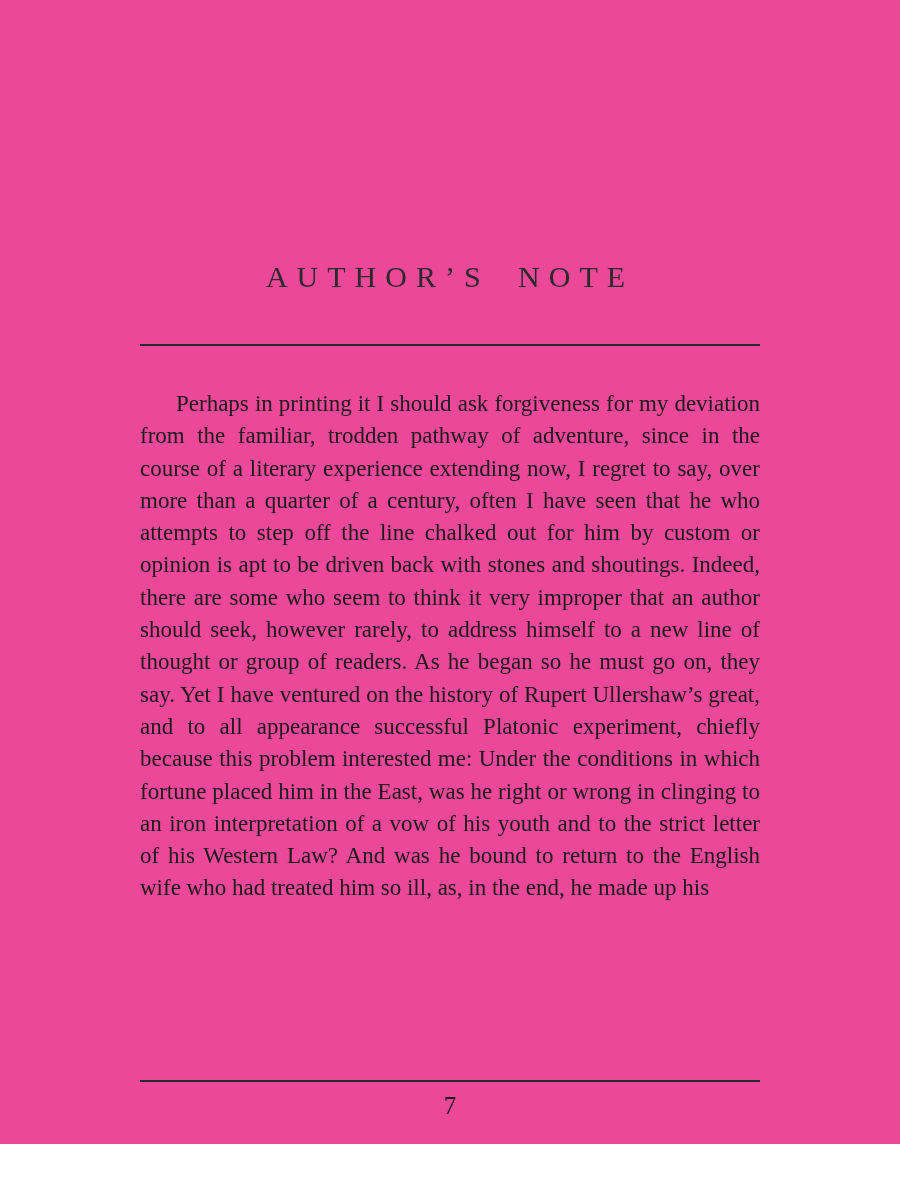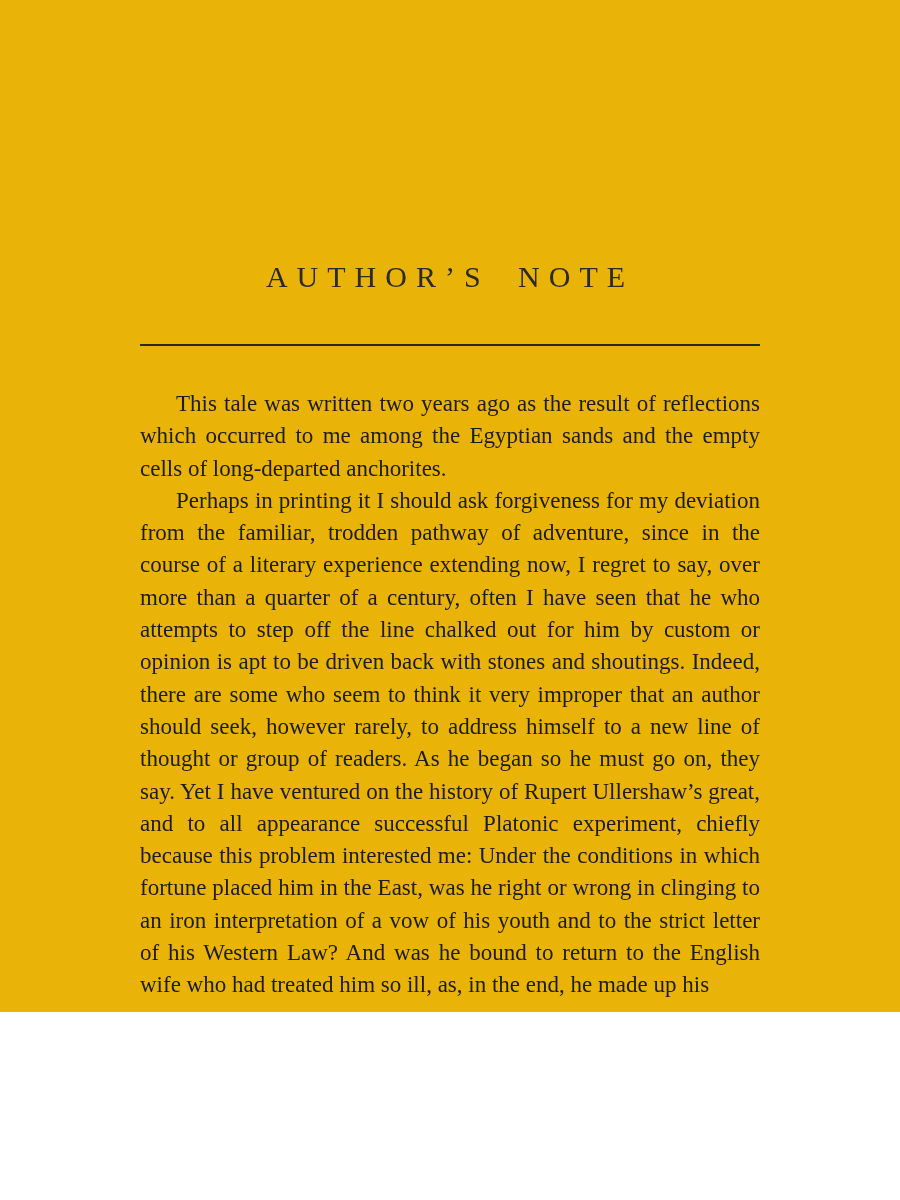--- a/index.html
+++ b/index.html
@@ -3,22 +3,22 @@
   <meta charset="utf-8">
   <style>
     html, body {
       margin: 0;
       padding: 0;
       background: #ffffff;
     }
     .page {
       position: relative;
       width: 900px;
-      height: 1012px;
-      background: #eab308;
+      height: 1144px;
+      background: #ec4899;
       font-family: "Liberation Serif", "DejaVu Serif", serif;
       color: #1c1c1c;
       overflow: hidden;
     }
     .title {
       position: absolute;
       top: 260px;
       left: 0;
       width: 100%;
       margin: 0;
@@ -65,21 +65,20 @@
 </head>
 <body>
 
 <div class="page">
 
   <h1 class="title">AUTHOR’S NOTE</h1>
 
   <div class="rule rule-top"></div>
 
   <div class="body-text">
-    <p>This tale was written two years ago as the result of reflections which occurred to me among the Egyptian sands and the empty cells of long-departed anchorites.</p>
     <p>Perhaps in printing it I should ask forgiveness for my deviation from the familiar, trodden pathway of adventure, since in the course of a literary experience extending now, I regret to say, over more than a quarter of a century, often I have seen that he who attempts to step off the line chalked out for him by custom or opinion is apt to be driven back with stones and shoutings. Indeed, there are some who seem to think it very improper that an author should seek, however rarely, to address himself to a new line of thought or group of readers. As he began so he must go on, they say. Yet I have ventured on the history of Rupert Ullershaw’s great, and to all appearance successful Platonic experiment, chiefly because this problem interested me: Under the conditions in which fortune placed him in the East, was he right or wrong in clinging to an iron interpretation of a vow of his youth and to the strict letter of his Western Law? And was he bound to return to the English wife who had treated him so ill, as, in the end, he made up his</p>
   </div>
 
   <div class="rule rule-bottom"></div>
 
   <div class="page-number">7</div>
 
 </div>
 
 </body></html>

